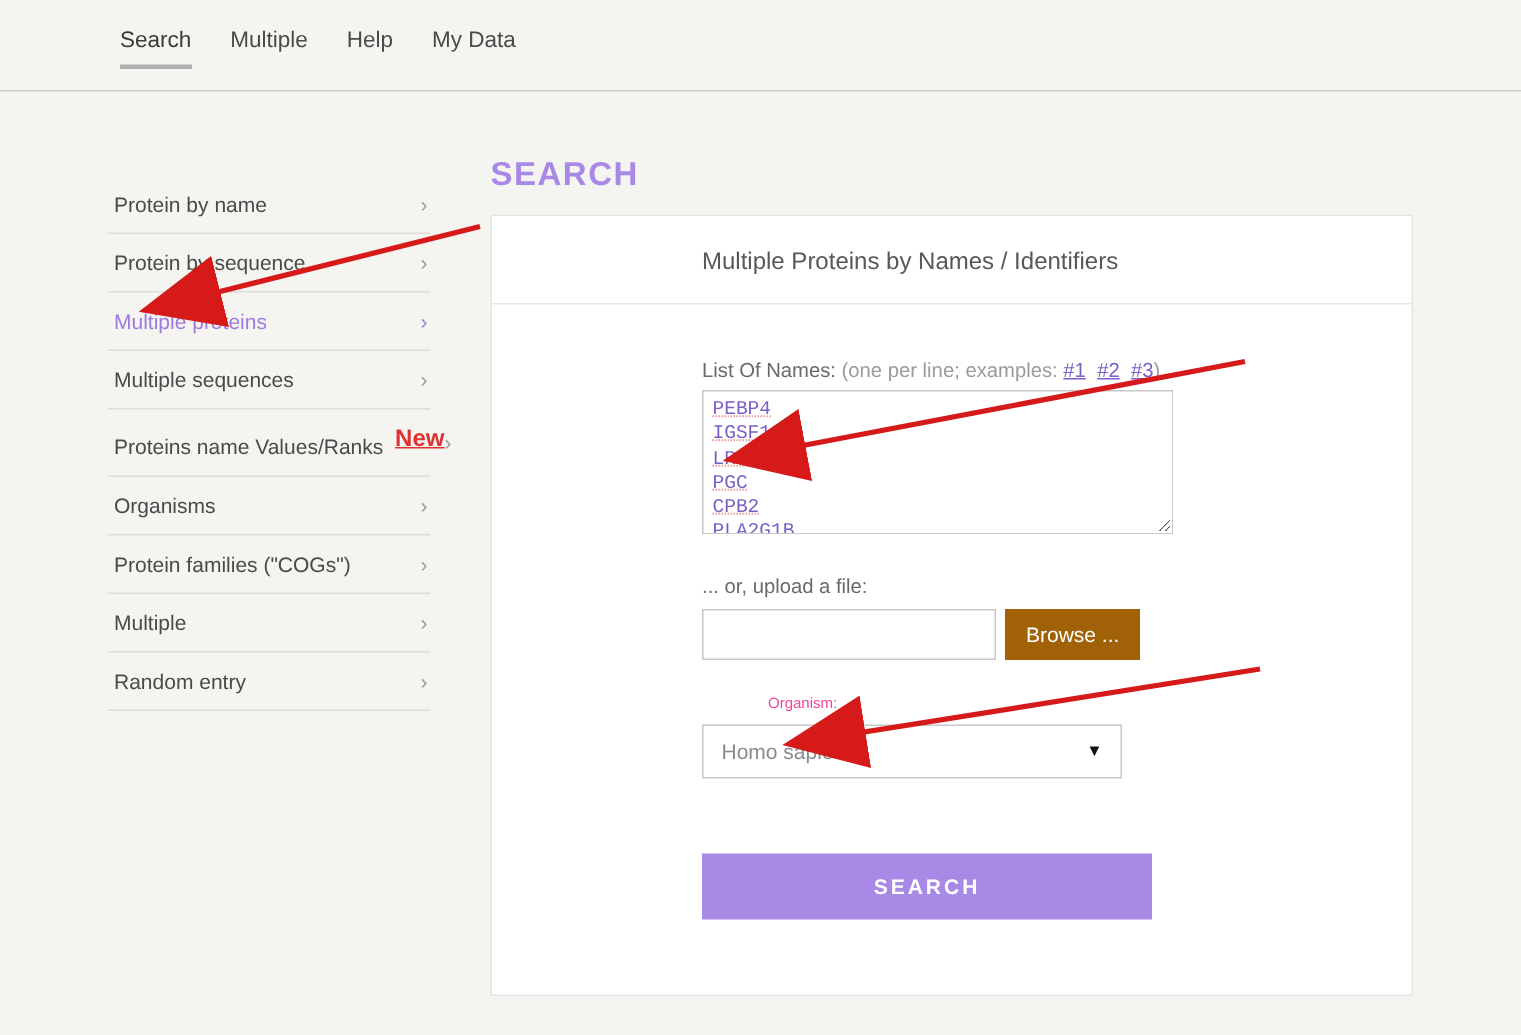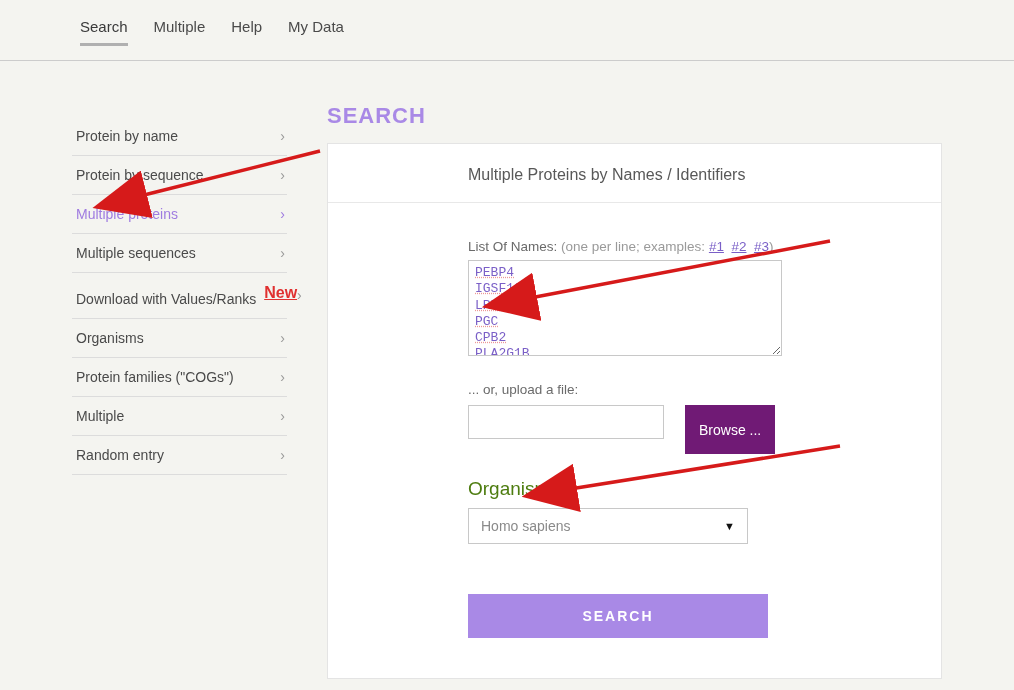--- a/index.html
+++ b/index.html
@@ -103,21 +103,21 @@
     background: #ffffff;
     border: 1px solid #e4e4e4;
   }
   .panel-header {
     font-size: 16px;
     color: #585858;
     padding: 22px 12px 18px 140px;
     border-bottom: 1px solid #e8e8e8;
   }
   .panel-body {
-    padding: 36px 36px 40px 140px;
+    padding: 36px 36px 50px 140px;
   }
   .field-label {
     font-size: 13.5px;
     color: #6a6a6a;
     margin-bottom: 6px;
   }
   .field-label .hint {
     color: #9a9a9a;
   }
   .field-label .ex-link {
@@ -151,34 +151,35 @@
     align-items: stretch;
   }
   .file-path {
     width: 196px;
     height: 34px;
     border: 1px solid #c8c8c8;
     background: #fff;
     box-sizing: border-box;
   }
   .browse-btn {
-    background: #701a75;
+    background: #a16207;
     color: #fff;
     border: none;
     font-size: 14px;
     padding: 0 14px;
-    height: 49px;
-    margin-left: 21px;
+    height: 34px;
+    margin-left: 6px;
     cursor: pointer;
   }
   .organism-label {
-    font-size: 19px;
-    color: #4d7c0f;
+    font-size: 10px;
+    color: #ec4899;
     margin-top: 24px;
     margin-bottom: 8px;
+    margin-left: 44px;
   }
   .organism-select {
     width: 280px;
     height: 36px;
     border: 1px solid #c8c8c8;
     background: #fff;
     display: flex;
     align-items: center;
     justify-content: space-between;
     padding: 0 12px;
@@ -239,21 +240,21 @@
       <div class="sidebar-item active">
         <span class="label">Multiple proteins</span>
         <span class="chev">›</span>
       </div>
       <div class="sidebar-item">
         <span class="label">Multiple sequences</span>
         <span class="chev">›</span>
       </div>
       <div class="sidebar-item">
         <span>
-          <span class="label">Download with Values/Ranks</span>
+          <span class="label">Proteins name Values/Ranks</span>
           <span class="new-badge">New</span>
         </span>
         <span class="chev">›</span>
       </div>
       <div class="sidebar-item">
         <span class="label">Organisms</span>
         <span class="chev">›</span>
       </div>
       <div class="sidebar-item">
         <span class="label">Protein families ("COGs")</span>

